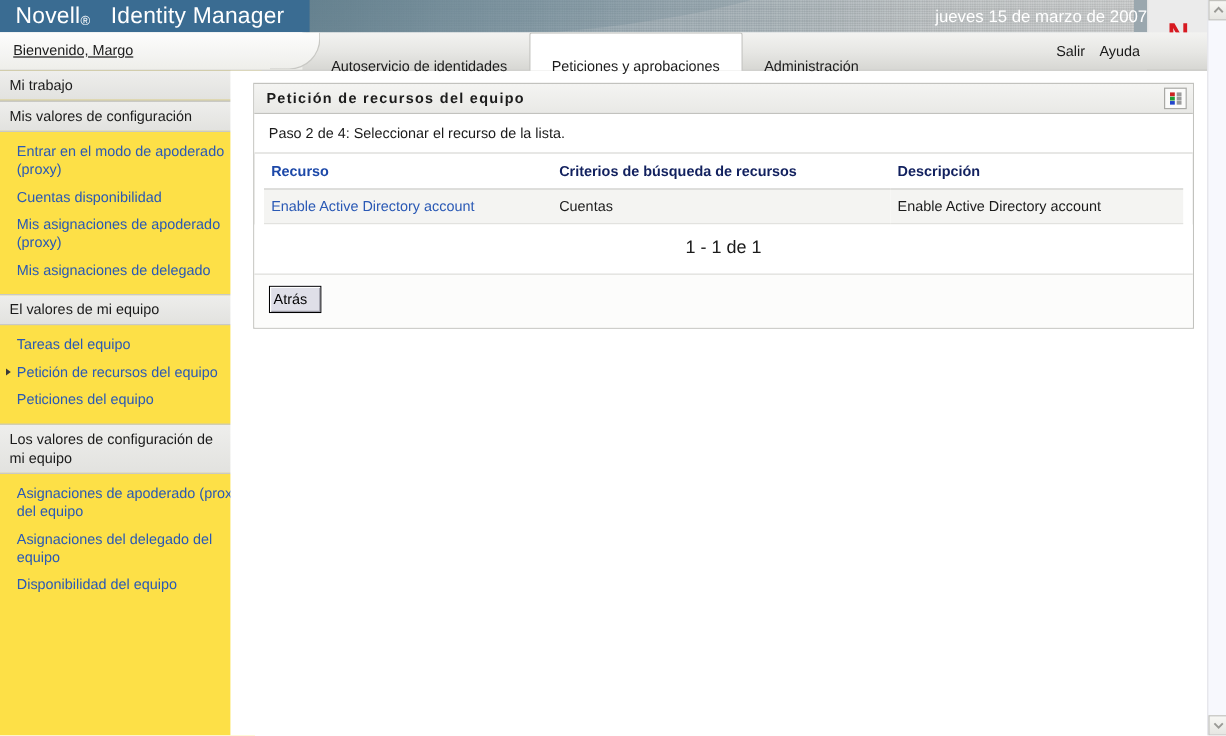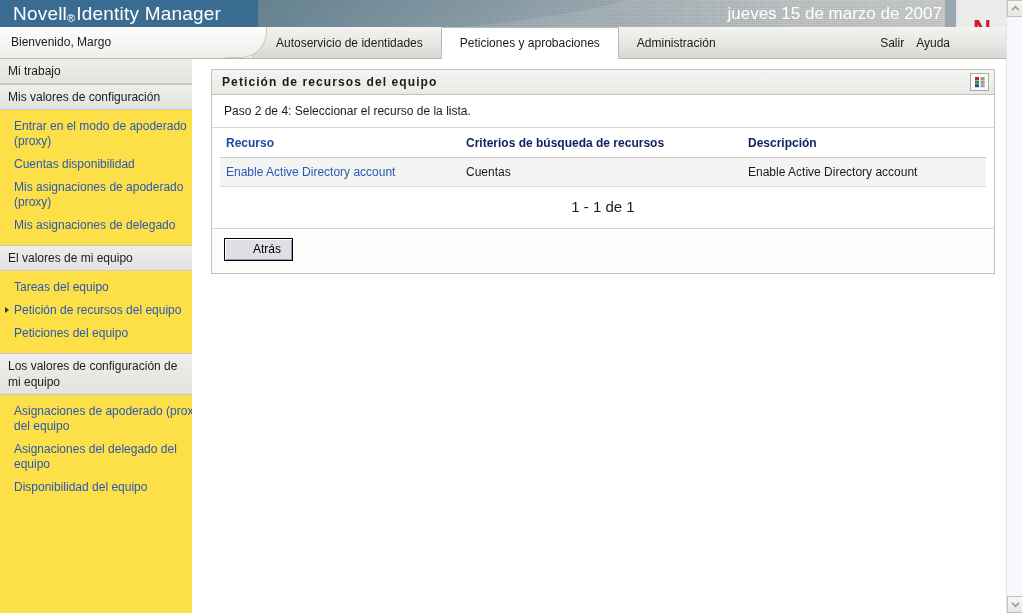--- a/index.html
+++ b/index.html
@@ -59,27 +59,27 @@
     white-space: nowrap;
     letter-spacing: .2px;
   }
   .banner-title .reg {
     font-size: 11px;
     vertical-align: baseline;
     position: relative;
     top: 2px;
   }
   .banner-title .im {
-    margin-left: 1px;
+    margin-left: 17px;
   }
   .banner-date {
     position: absolute;
-    right: 64px; top: 0;
+    right: 50px; top: 0;
     height: 41px; line-height: 27px;
-    font-size: 17px;
+    font-size: 14px;
     color: #ffffff;
     white-space: nowrap;
   }
   .logo-box {
     position: absolute;
     right: 16px; top: 0;
     width: 50px; height: 60px;
     background: #ebebeb;
     border-left: 1px solid #e3e3e3;
   }
@@ -118,33 +118,34 @@
     border-bottom: 1px solid #c8c8c4;
   }
   .welcome-text {
     position: absolute;
     left: 11px; top: 0;
     height: 31px; line-height: 31px;
     font-size: 12px;
     color: #1b1b1b;
     white-space: nowrap;
     z-index: 3;
+    text-decoration: underline;
   }
   .tabs {
     position: absolute;
     left: 258px; top: 0;
     height: 32px;
     display: flex;
     align-items: flex-end;
     z-index: 2;
   }
   .tab {
     height: 31px;
     line-height: 31px;
-    padding: 0 18px;
+    padding: 12px 18px;
     font-size: 12px;
     color: #1b1b1b;
     white-space: nowrap;
     cursor: default;
   }
   .tab.active {
     background: #ffffff;
     border-left: 1px solid #b8b8b4;
     border-right: 1px solid #b8b8b4;
     border-top: 1px solid #b8b8b4;
@@ -317,21 +318,21 @@
   }
   .panel-foot {
     padding: 9px 12px 12px 12px;
     background: #fcfcfb;
   }
   .btn {
     display: inline-block;
     font-family: "Liberation Sans", sans-serif;
     font-size: 12px;
     color: #000000;
-    padding: 3px 11px 4px 28px;
+    padding: 3px 11px 4px 3px;
     background: #dfdfe8;
     border: 1px solid #000000;
     outline: 1px solid #ffffff;
     box-shadow: inset 1px 1px 0 #ffffff, inset -1px -1px 0 #9a9aa5;
     cursor: pointer;
   }
 
   
   .scrollbar {
     position: absolute;

